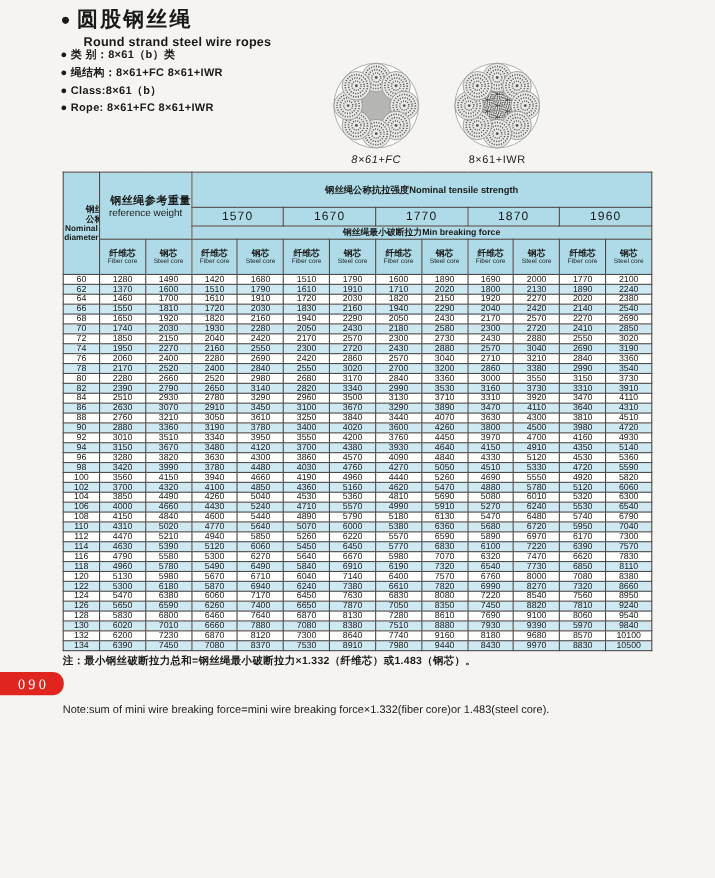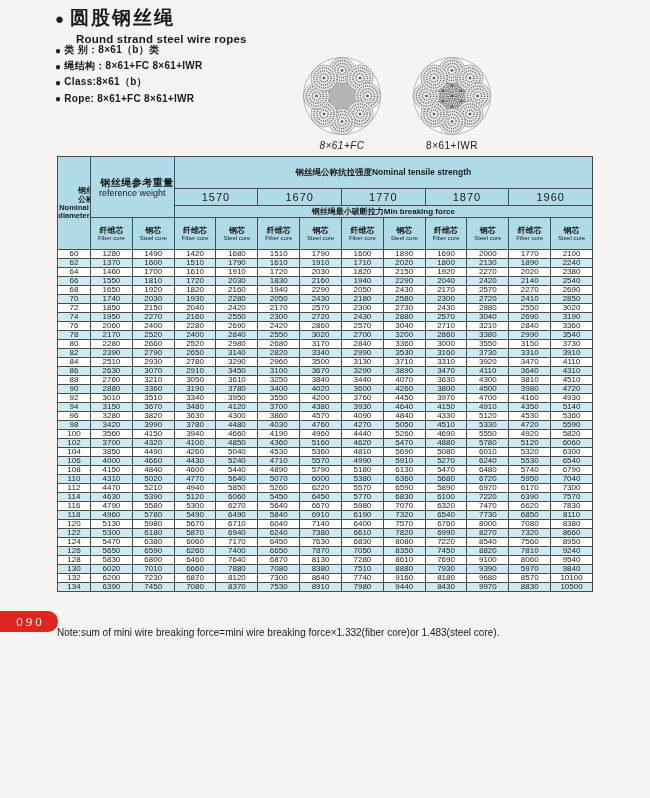--- a/index.html
+++ b/index.html
@@ -934,20 +934,21 @@
           <td>9440</td>
           <td>8430</td>
           <td>9970</td>
           <td>8830</td>
           <td>10500</td>
         </tr>
       </tbody>
   </table>
 
   <div class="notes">
+    <div class="note-cn">注：最小钢丝破断拉力总和=钢丝绳最小破断拉力×1.332（纤维芯）或1.483（钢芯）。</div>
     <div class="note-en">Note:sum of mini wire breaking force=mini wire breaking force×1.332(fiber core)or 1.483(steel core).</div>
   </div>
 
   <div class="page-badge">
     <span>090</span>
   </div>
 
 </div>
 
 </body></html>

